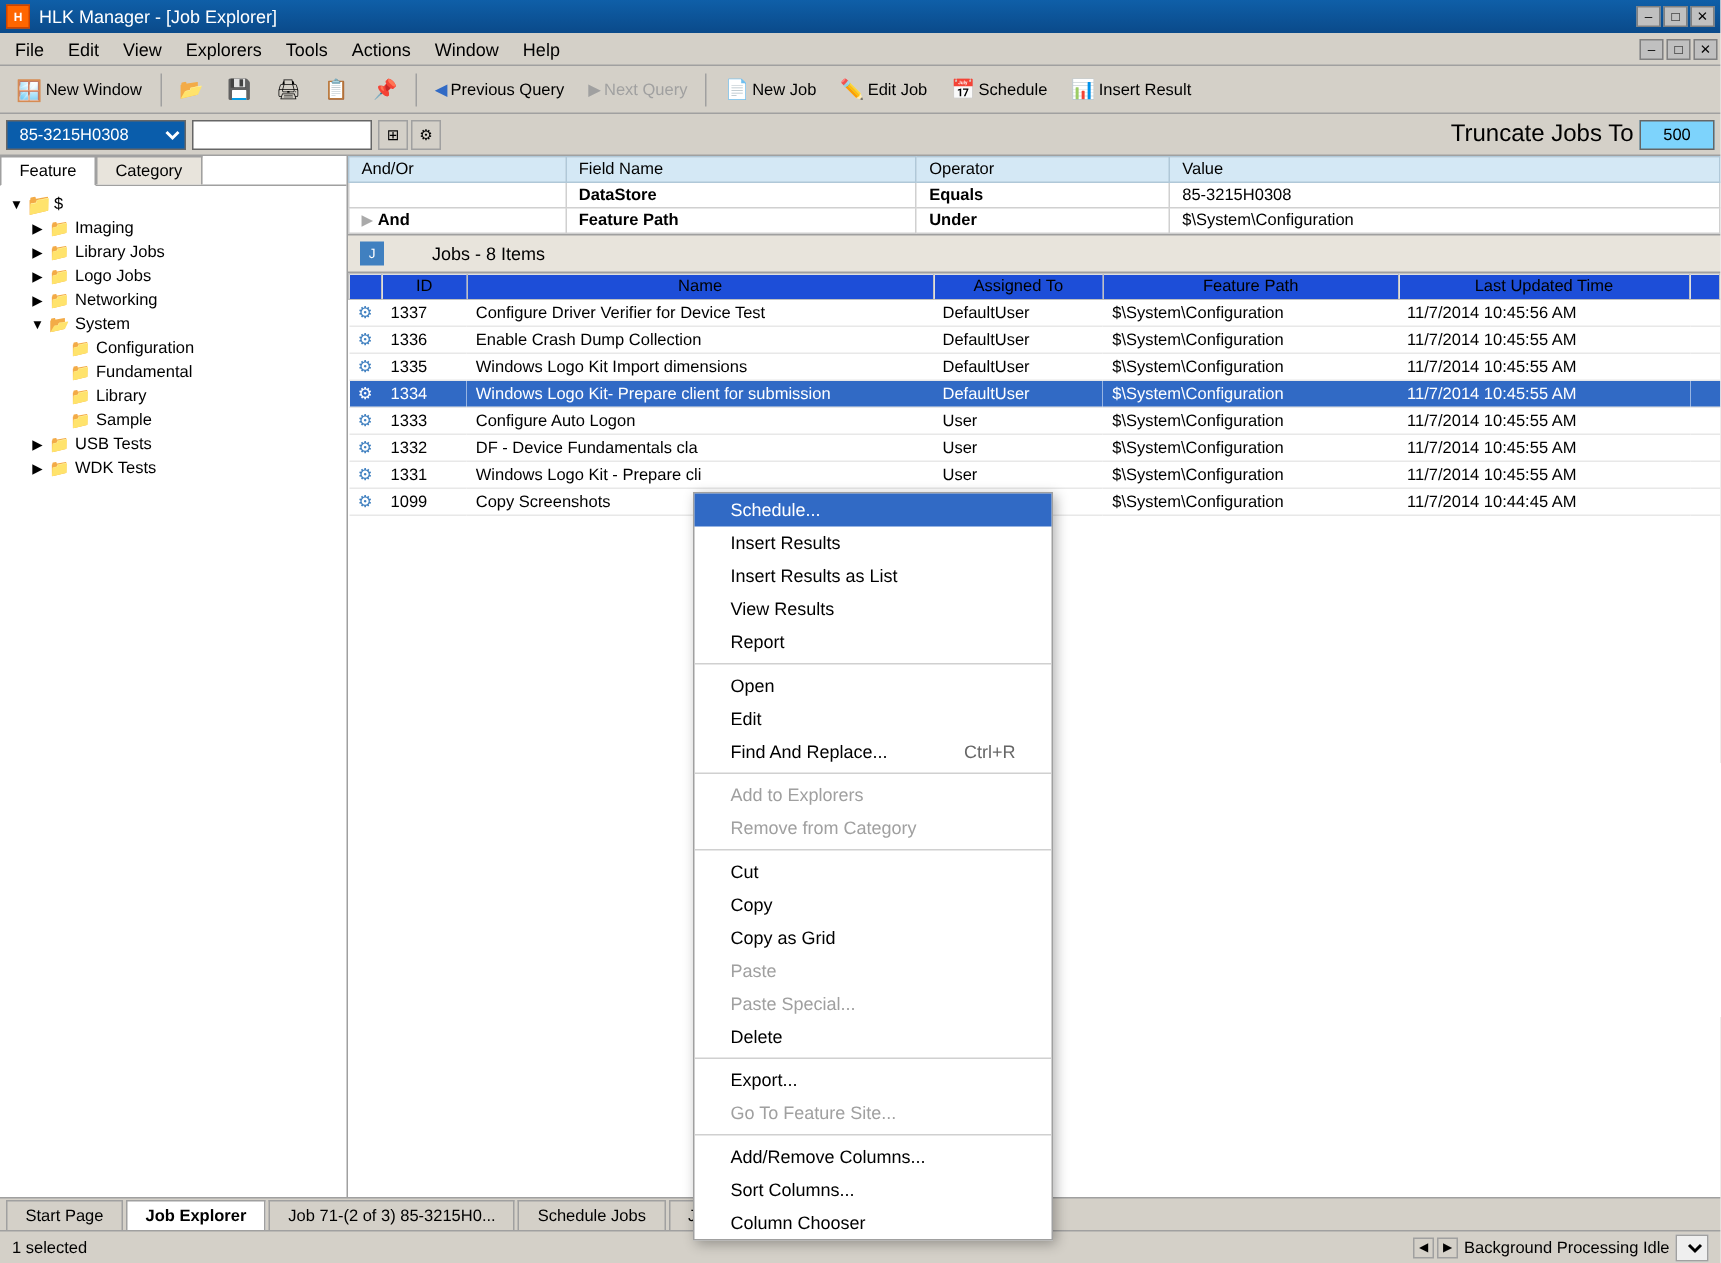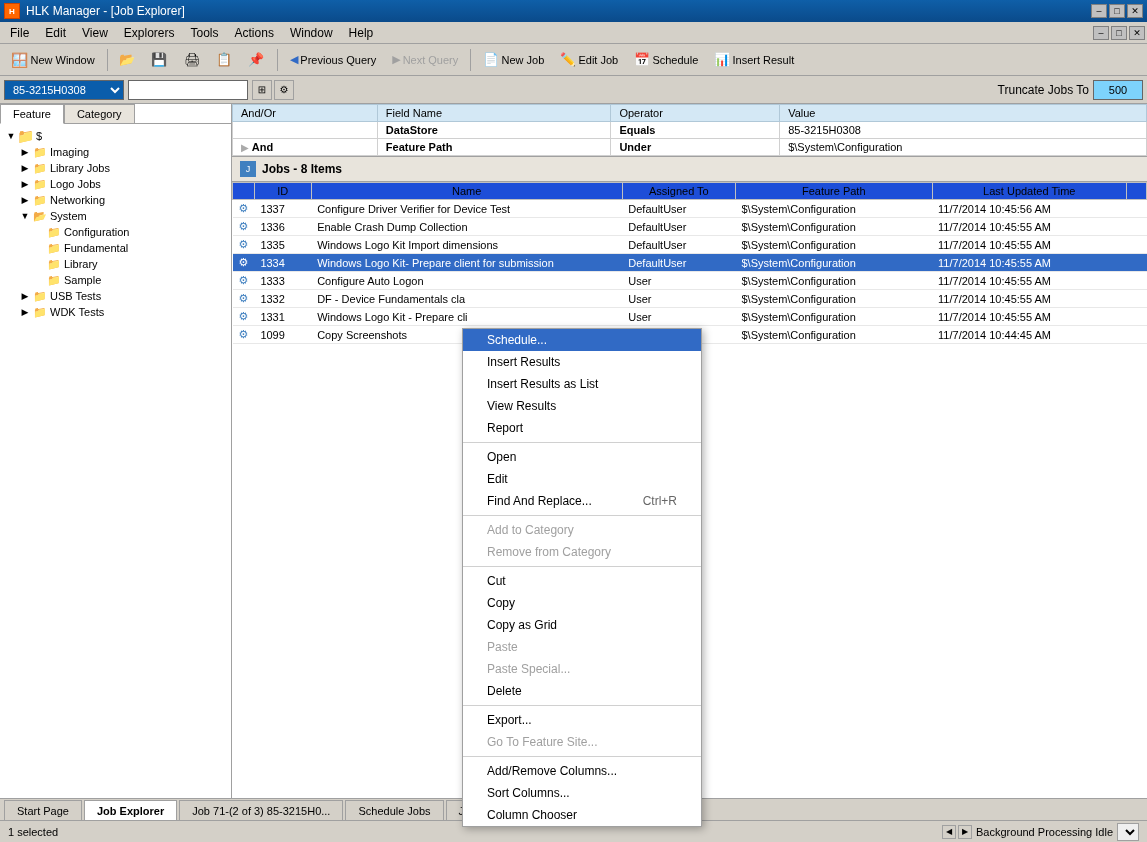--- a/index.html
+++ b/index.html
@@ -24,21 +24,21 @@
     .tb-separator { width: 1px; height: 22px; background: #a0a0a0; margin: 0 3px; }
     .tb-btn { display: flex; align-items: center; gap: 2px; padding: 2px 6px; background: #d4d0c8; border: 1px solid transparent; cursor: pointer; font-size: 11px; height: 24px; }
     .tb-btn.disabled { color: #a0a0a0; }
 
     
     .query-bar { background: #d4d0c8; height: 28px; display: flex; align-items: center; padding: 2px 4px; gap: 4px; border-bottom: 1px solid #a0a0a0; }
     .query-dropdown { height: 20px; font-size: 11px; background: #0a5dab; color: white; border: 1px solid #666; padding: 0 4px; width: 120px; }
     .query-input { height: 20px; font-size: 11px; border: 1px solid #666; padding: 0 4px; width: 120px; }
     .query-icons { display: flex; gap: 2px; }
     .query-icon-btn { width: 20px; height: 20px; background: #d4d0c8; border: 1px solid #a0a0a0; display: flex; align-items: center; justify-content: center; cursor: pointer; font-size: 10px; }
-    .truncate-label { margin-left: auto; font-size: 12px; }
+    .truncate-label { margin-left: auto; font-size: 16px; }
     .truncate-input { width: 50px; height: 20px; border: 1px solid #666; padding: 0 4px; font-size: 11px; background: #7dd3fc; text-align: center; }
 
     
     .main-layout { display: flex; height: calc(842px - 22px - 22px - 32px - 28px - 22px - 22px); }
 
     
     .left-panel { width: 232px; background: white; border-right: 1px solid #a0a0a0; display: flex; flex-direction: column; }
     .left-tabs { display: flex; border-bottom: 1px solid #a0a0a0; }
     .left-tab { padding: 3px 12px; font-size: 11px; cursor: pointer; background: #e8e4dc; border: 1px solid #a0a0a0; border-bottom: none; }
     .left-tab.active { background: white; border-bottom: 1px solid white; margin-bottom: -1px; }
@@ -57,21 +57,21 @@
     
     .query-conditions { background: white; }
     .query-table { width: 100%; border-collapse: collapse; }
     .query-table th { background: #d4e8f5; border: 1px solid #b0c8d8; padding: 2px 8px; text-align: left; font-size: 11px; font-weight: normal; }
     .query-table td { border: 1px solid #d0d0d0; padding: 2px 8px; font-size: 11px; }
     .query-table tr.header-row { background: #e5e5e5; }
 
     
     .jobs-header { background: #e8e4dc; padding: 4px 8px; display: flex; align-items: center; gap: 6px; border-top: 1px solid #a0a0a0; border-bottom: 1px solid #a0a0a0; }
     .jobs-icon { width: 16px; height: 16px; background: #4080c0; color: white; display: flex; align-items: center; justify-content: center; font-size: 9px; }
-    .jobs-title { font-size: 12px; font-weight: bold; }
+    .jobs-title { font-size: 12px; font-weight: normal; margin-left: 26px; }
 
     .jobs-table-container { overflow: auto; flex: 1; }
     .jobs-table { width: 100%; border-collapse: collapse; font-size: 11px; }
     .jobs-table th { background: #1d4ed8; border: 1px solid #c0c0c0; padding: 2px 6px; text-align: center; font-size: 11px; font-weight: normal; position: sticky; top: 0; white-space: nowrap; }
     .jobs-table td { border-bottom: 1px solid #e8e8e8; padding: 2px 6px; white-space: nowrap; overflow: hidden; max-width: 200px; text-overflow: ellipsis; }
     .jobs-table tr.selected td { background: #316ac5; color: white; }
 
     
     .context-menu { position: absolute; top: 328px; left: 462px; background: white; border: 1px solid #a0a0a0; box-shadow: 2px 2px 8px rgba(0,0,0,0.3); z-index: 100; min-width: 240px; font-size: 12px; }
     .ctx-item { padding: 4px 24px; cursor: pointer; color: #000; }
@@ -393,21 +393,21 @@
   <div class="ctx-item highlighted">Schedule...</div>
   <div class="ctx-item">Insert Results</div>
   <div class="ctx-item">Insert Results as List</div>
   <div class="ctx-item">View Results</div>
   <div class="ctx-item">Report</div>
   <div class="ctx-separator"></div>
   <div class="ctx-item">Open</div>
   <div class="ctx-item">Edit</div>
   <div class="ctx-item">Find And Replace...<span class="ctx-shortcut">Ctrl+R</span></div>
   <div class="ctx-separator"></div>
-  <div class="ctx-item disabled">Add to Category</div>
+  <div class="ctx-item disabled">Add to Explorers</div>
   <div class="ctx-item disabled">Remove from Category</div>
   <div class="ctx-separator"></div>
   <div class="ctx-item">Cut</div>
   <div class="ctx-item">Copy</div>
   <div class="ctx-item">Copy as Grid</div>
   <div class="ctx-item disabled">Paste</div>
   <div class="ctx-item disabled">Paste Special...</div>
   <div class="ctx-item">Delete</div>
   <div class="ctx-separator"></div>
   <div class="ctx-item">Export...</div>

